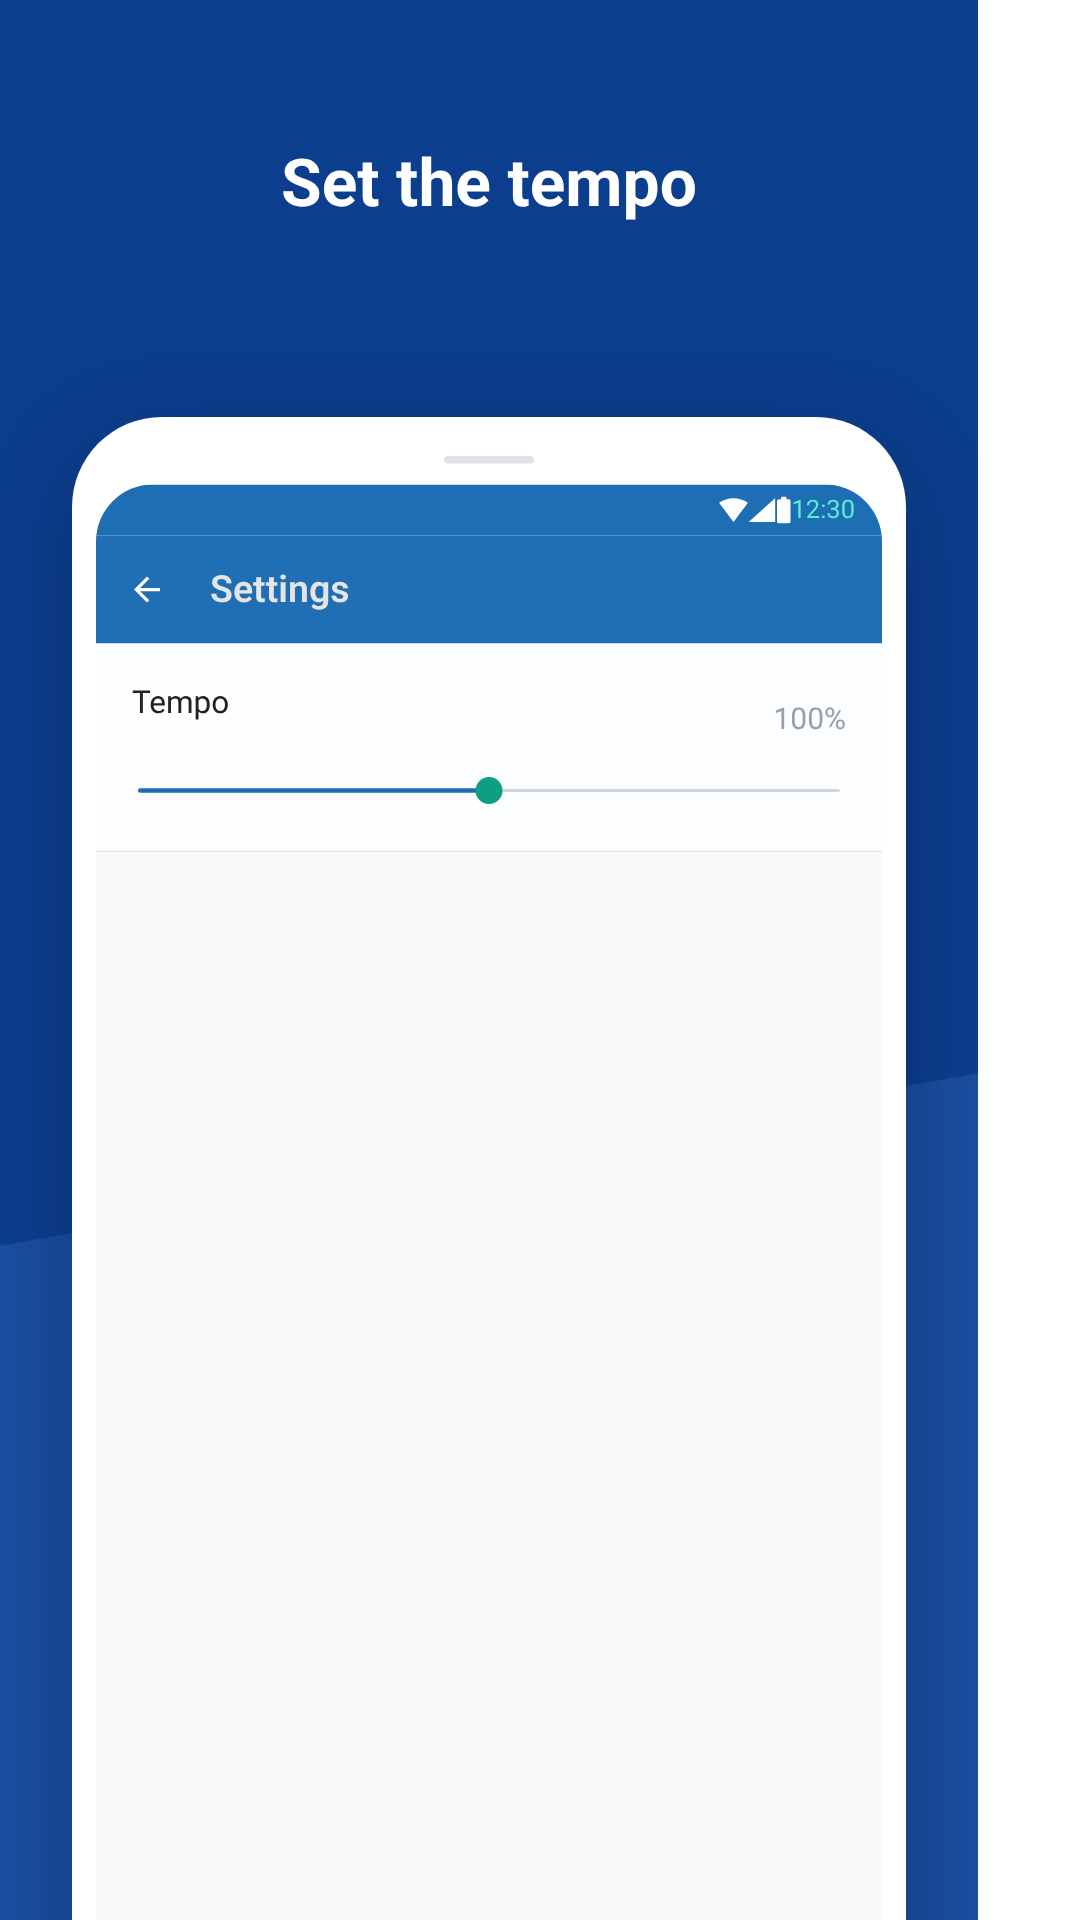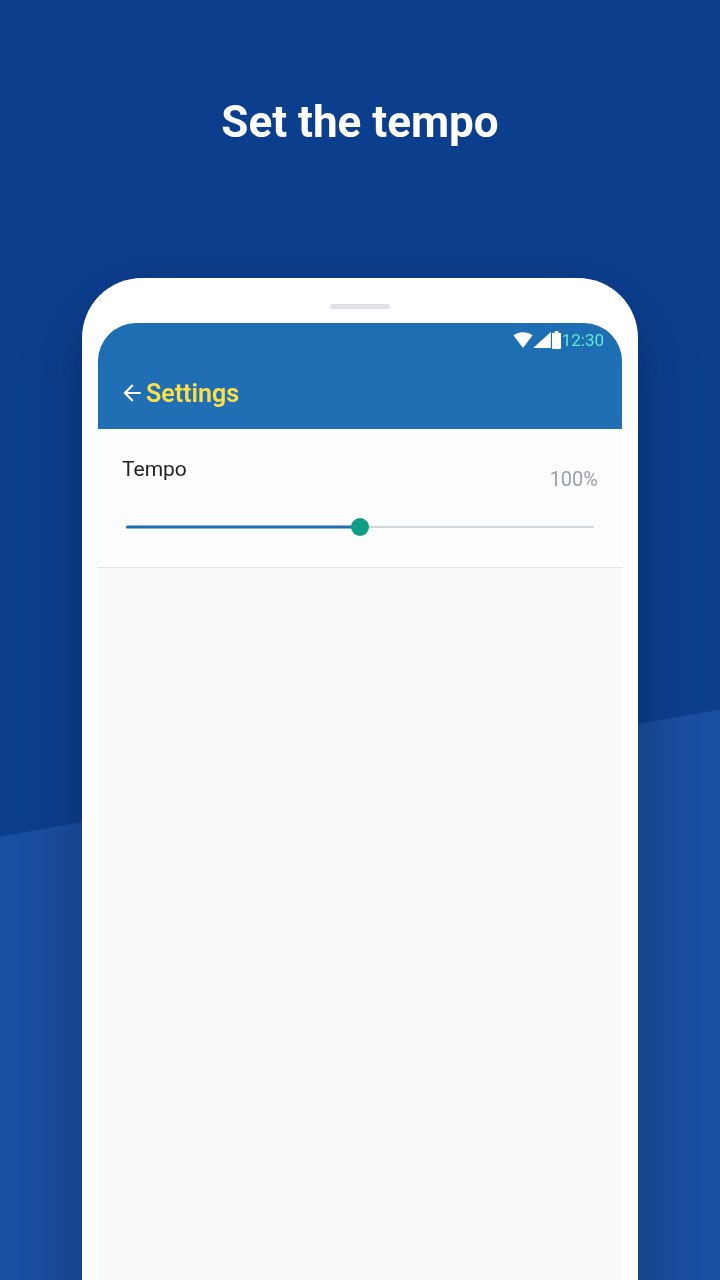--- a/index.html
+++ b/index.html
@@ -1,19 +1,19 @@
 <!DOCTYPE html>
 <html><head>
 <meta charset="utf-8">
 <style>
   * { margin: 0; padding: 0; box-sizing: border-box; }
   html, body { width: 720px; height: 1280px; overflow: hidden; font-family: Roboto, -apple-system, "Helvetica Neue", Arial, sans-serif; }
   .bg {
     position: relative;
-    width: 720px; height: 1280px;
+    width: 652px; height: 1280px;
     background: #0c3e8e;
     overflow: hidden;
   }
   .bg-angle {
     position: absolute;
     left: -200px; right: -200px; bottom: -400px;
     height: 900px;
     background: #1a4ea0;
     transform: rotate(-10deg);
   }
@@ -58,23 +58,24 @@
     color: #5eead4;
     display: flex; align-items: center; justify-content: flex-end;
     gap: 0;
     padding: 0 18px;
     font-size: 17px;
   }
   .sb-icon { display:inline-flex; }
   .appbar {
     height: 72px;
     background: #206fb5;
-    color: #fde047;
+    color: #e5e5e5;
     display: flex; align-items: center;
     padding: 0 20px;
+    gap: 28px;
   }
   .appbar-title { font-size: 25px; font-weight: 600; }
   .back-btn { display:inline-flex; align-items:center; justify-content:center; width:28px; height:28px; }
 
   .section {
     background: #fcfdfe;
     border-bottom: 1px solid #e4e8ec;
     padding: 18px 24px 28px 24px;
   }
   .sec-row { display:flex; justify-content:space-between; align-items:center; }

